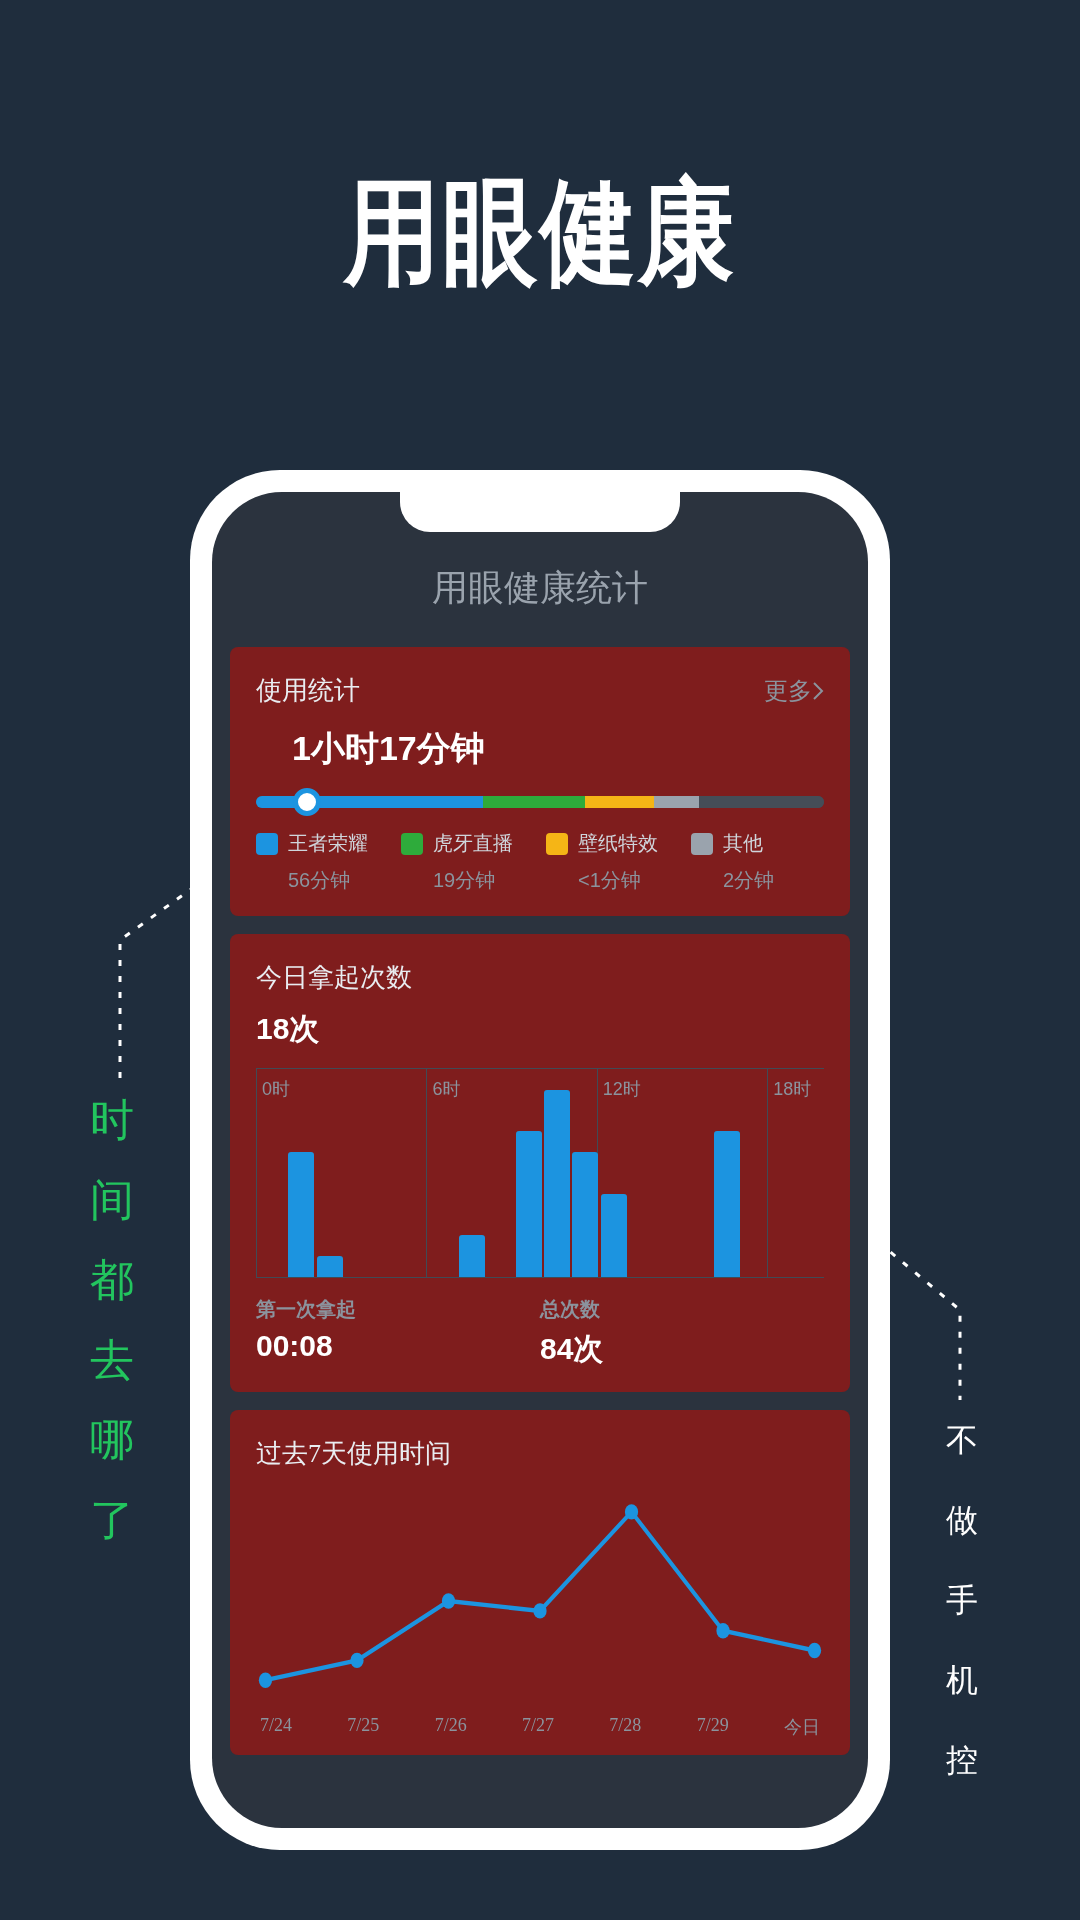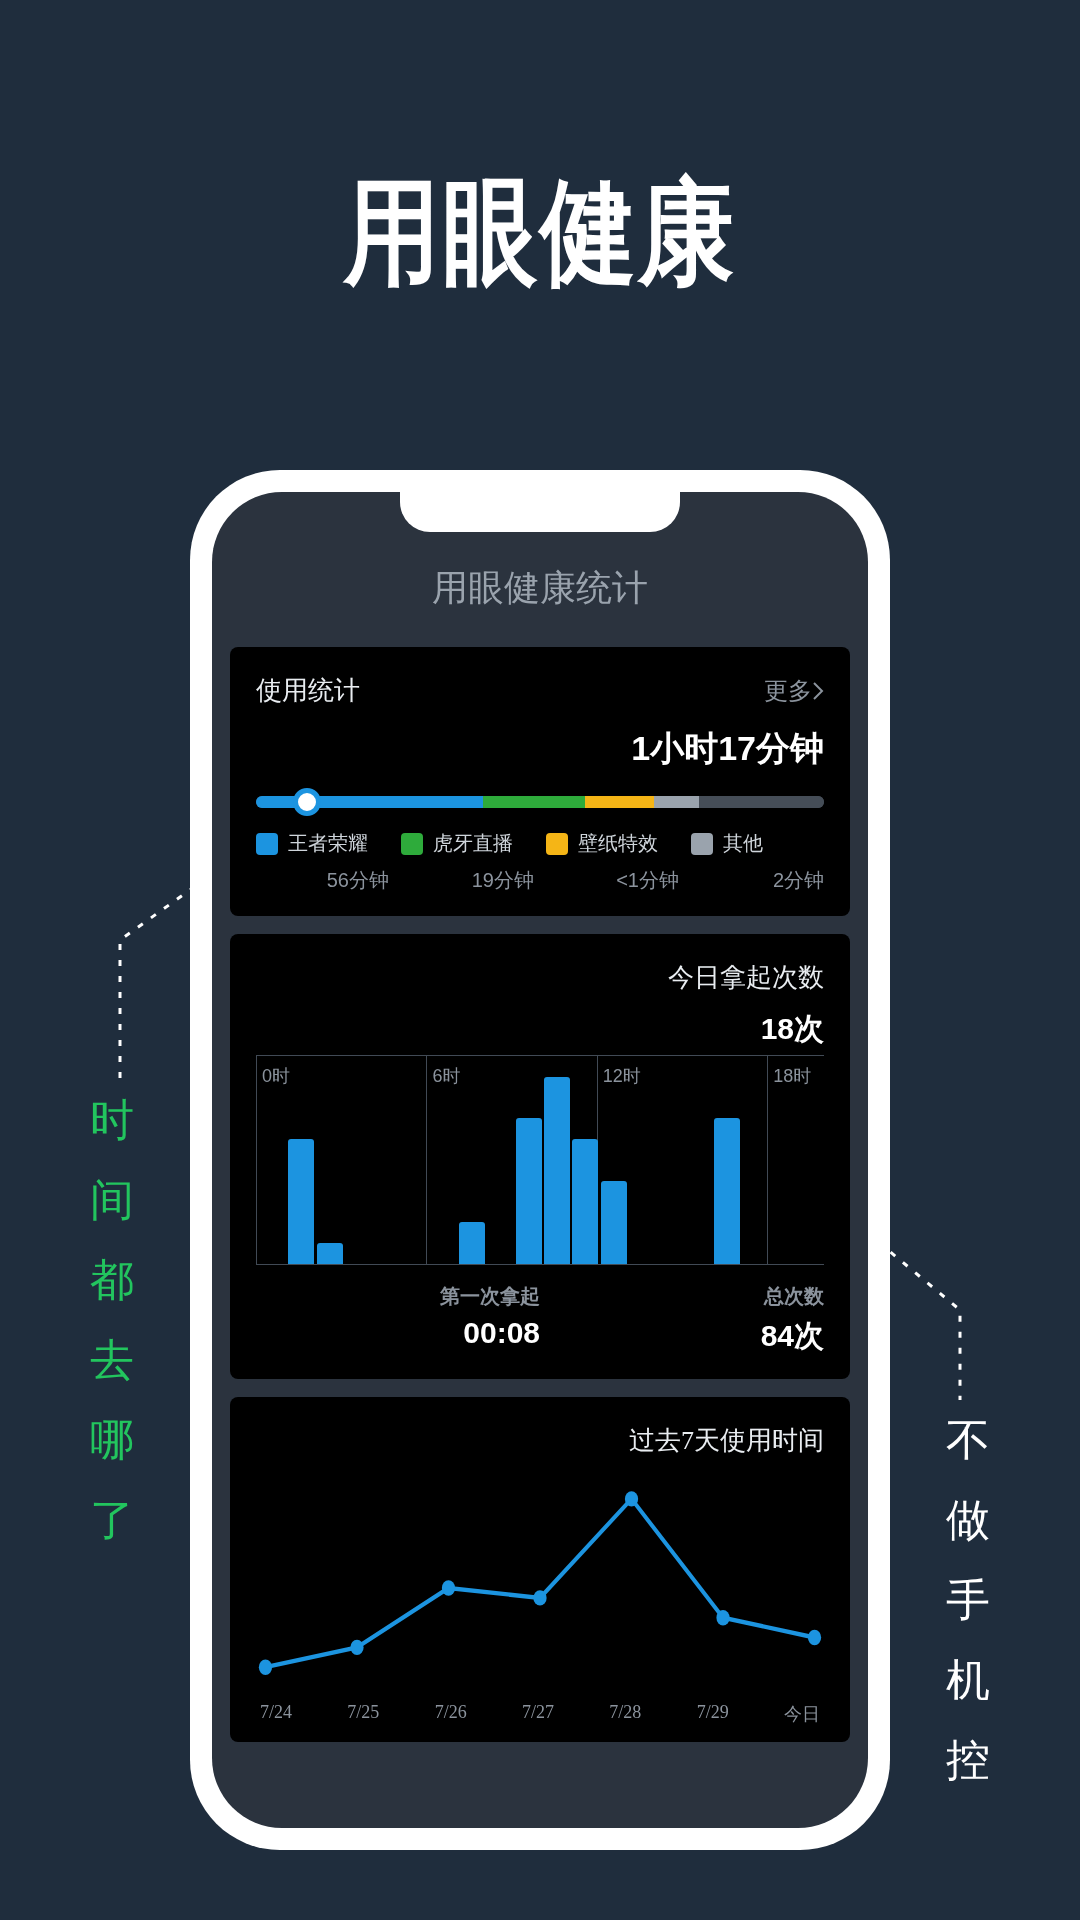--- a/index.html
+++ b/index.html
@@ -16,21 +16,21 @@
   font-size:96px; font-weight:900;
   letter-spacing:2px;
   transform:scaleY(1.2);
 }
 .caption-left {
   position:absolute; left:90px; top:1080px;
   color:#22c55e; font-size:44px; width:44px; line-height:80px;
 }
 .caption-right {
   position:absolute; right:90px; top:1400px;
-  color:#fff; font-size:44px; width:44px; line-height:80px;
+  color:#fff; font-size:32px; width:44px; line-height:80px;
 }
 
 .phone {
   position:absolute; left:190px; top:470px;
   width:700px; height:1380px;
   background:#fff;
   border-radius:90px;
   padding:22px;
 }
 .phone-screen {
@@ -45,31 +45,30 @@
   position:absolute; top:0; left:50%; transform:translateX(-50%);
   width:280px; height:40px; background:#fff;
   border-bottom-left-radius:30px; border-bottom-right-radius:30px;
   z-index:5;
 }
 .screen-title {
   text-align:center; color:#9aa3ad;
   font-size:36px; padding-top:72px; padding-bottom:34px;
 }
 .card {
-  background:#000000;
+  background:#7f1d1d;
   margin:0 18px 18px 18px;
   border-radius:8px;
   padding:26px 26px 22px 26px;
-  text-align:right;
 }
 .card-head { display:flex; justify-content:space-between; align-items:center; }
 .card-title { color:#e9edf1; font-size:26px; }
 .more { color:#8b939d; font-size:24px; display:flex; align-items:center; }
 .more svg { width:12px; height:20px; }
-.stat-value { font-weight:700; font-size:34px; margin-top:18px; }
+.stat-value { font-weight:700; font-size:34px; margin-top:18px;margin-left:36px; }
 
 .usage-bar-wrap { position:relative; margin-top:24px; }
 .usage-bar {
   height:12px; width:100%; background:#454d57; border-radius:6px;
   display:flex; overflow:hidden;
 }
 .usage-seg { height:100%; }
 .usage-handle {
   position:absolute; top:50%; transform:translate(-50%,-50%);
   width:28px; height:28px; border-radius:50%;
@@ -77,21 +76,21 @@
 }
 .legend { display:flex; gap:12px; margin-top:22px; }
 .legend-item { flex:1; display:flex; flex-direction:column; gap:10px; }
 .legend-top { display:flex; align-items:center; gap:10px; }
 .legend-swatch { width:22px; height:22px; border-radius:4px; }
 .legend-name { color:#cfd5db; font-size:20px; }
 .legend-time { color:#8b939d; font-size:20px; padding-left:32px; }
 
 .pickups-value { font-weight:700; font-size:30px; margin-top:14px; }
 .bar-chart {
-  position:relative; height:210px; margin-top:5px;
+  position:relative; height:210px; margin-top:18px;
   border-top:1px solid #414a55; border-bottom:1px solid #414a55;
 }
 .bar-chart .grid { position:absolute; top:0; bottom:0; width:1px; background:#414a55; }
 .bar-chart .grid-label { position:absolute; top:8px; color:#8b939d; font-size:18px; }
 .bar-chart .bars { position:absolute; inset:0; }
 .bar-chart .bar { position:absolute; bottom:0; width:26px; background:#1c94e0; border-radius:3px 3px 0 0; }
 .pickups-footer { display:flex; margin-top:18px; }
 .pickups-col { flex:1;font-weight:bold; }
 .pickups-label { color:#8b939d; font-size:20px; }
 .pickups-num { color:#fff; font-size:30px; margin-top:6px; }

